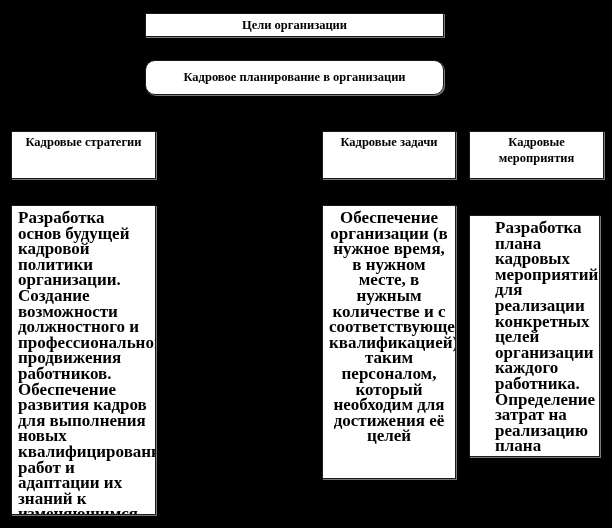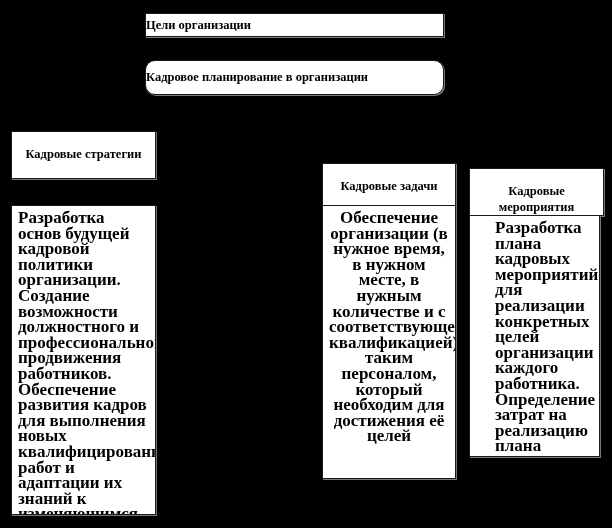--- a/index.html
+++ b/index.html
@@ -21,45 +21,46 @@
     position: absolute;
     background: #ffffff;
     box-sizing: border-box;
     border: 1px solid #1a1a1a;
     box-shadow: 1px 1px 0 #7a7a7a;
     overflow: hidden;
   }
   .center-box {
     display: flex;
     align-items: center;
+    justify-content: center;
     text-align: center;
     font-size: 12.5px;
   }
   .header-box {
     text-align: center;
     font-size: 12.5px;
-    padding-top: 14px;
+    padding-top: 2px;
     line-height: 16px;
   }
   .body-box {
     font-size: 17px;
     line-height: 15.6px;
     padding: 4px 6px 4px 6px;
     text-align: left;
   }
 
   
   .top-goals    { left: 145px; top: 13px;  width: 299px; height: 24px; }
   .top-planning { left: 145px; top: 60px;  width: 299px; height: 35px; border-radius: 10px; }
 
   
   .h-col1 { left: 11px;  top: 131px; width: 145px; height: 48px; }
   .h-col2 { left: 168px; top: 131px; width: 132px; height: 48px; }
-  .h-col3 { left: 322px; top: 131px; width: 134px; height: 48px; margin-top: 32px; }
-  .h-col4 { left: 469px; top: 131px; width: 135px; height: 48px; margin-top: 37px; }
+  .h-col3 { left: 322px; top: 131px; width: 134px; height: 48px; }
+  .h-col4 { left: 469px; top: 131px; width: 135px; height: 48px; }
 
   
   .b-col1 { left: 11px;  top: 205px; width: 145px; height: 310px; }
   .b-col2 { left: 168px; top: 205px; width: 132px; height: 242px; }
   .b-col3 { left: 322px; top: 205px; width: 134px; height: 274px; text-align: center; }
   .b-col4 { left: 469px; top: 215px; width: 131px; height: 242px; padding-left: 25px; }
 </style>
 </head>
 <body>
 

